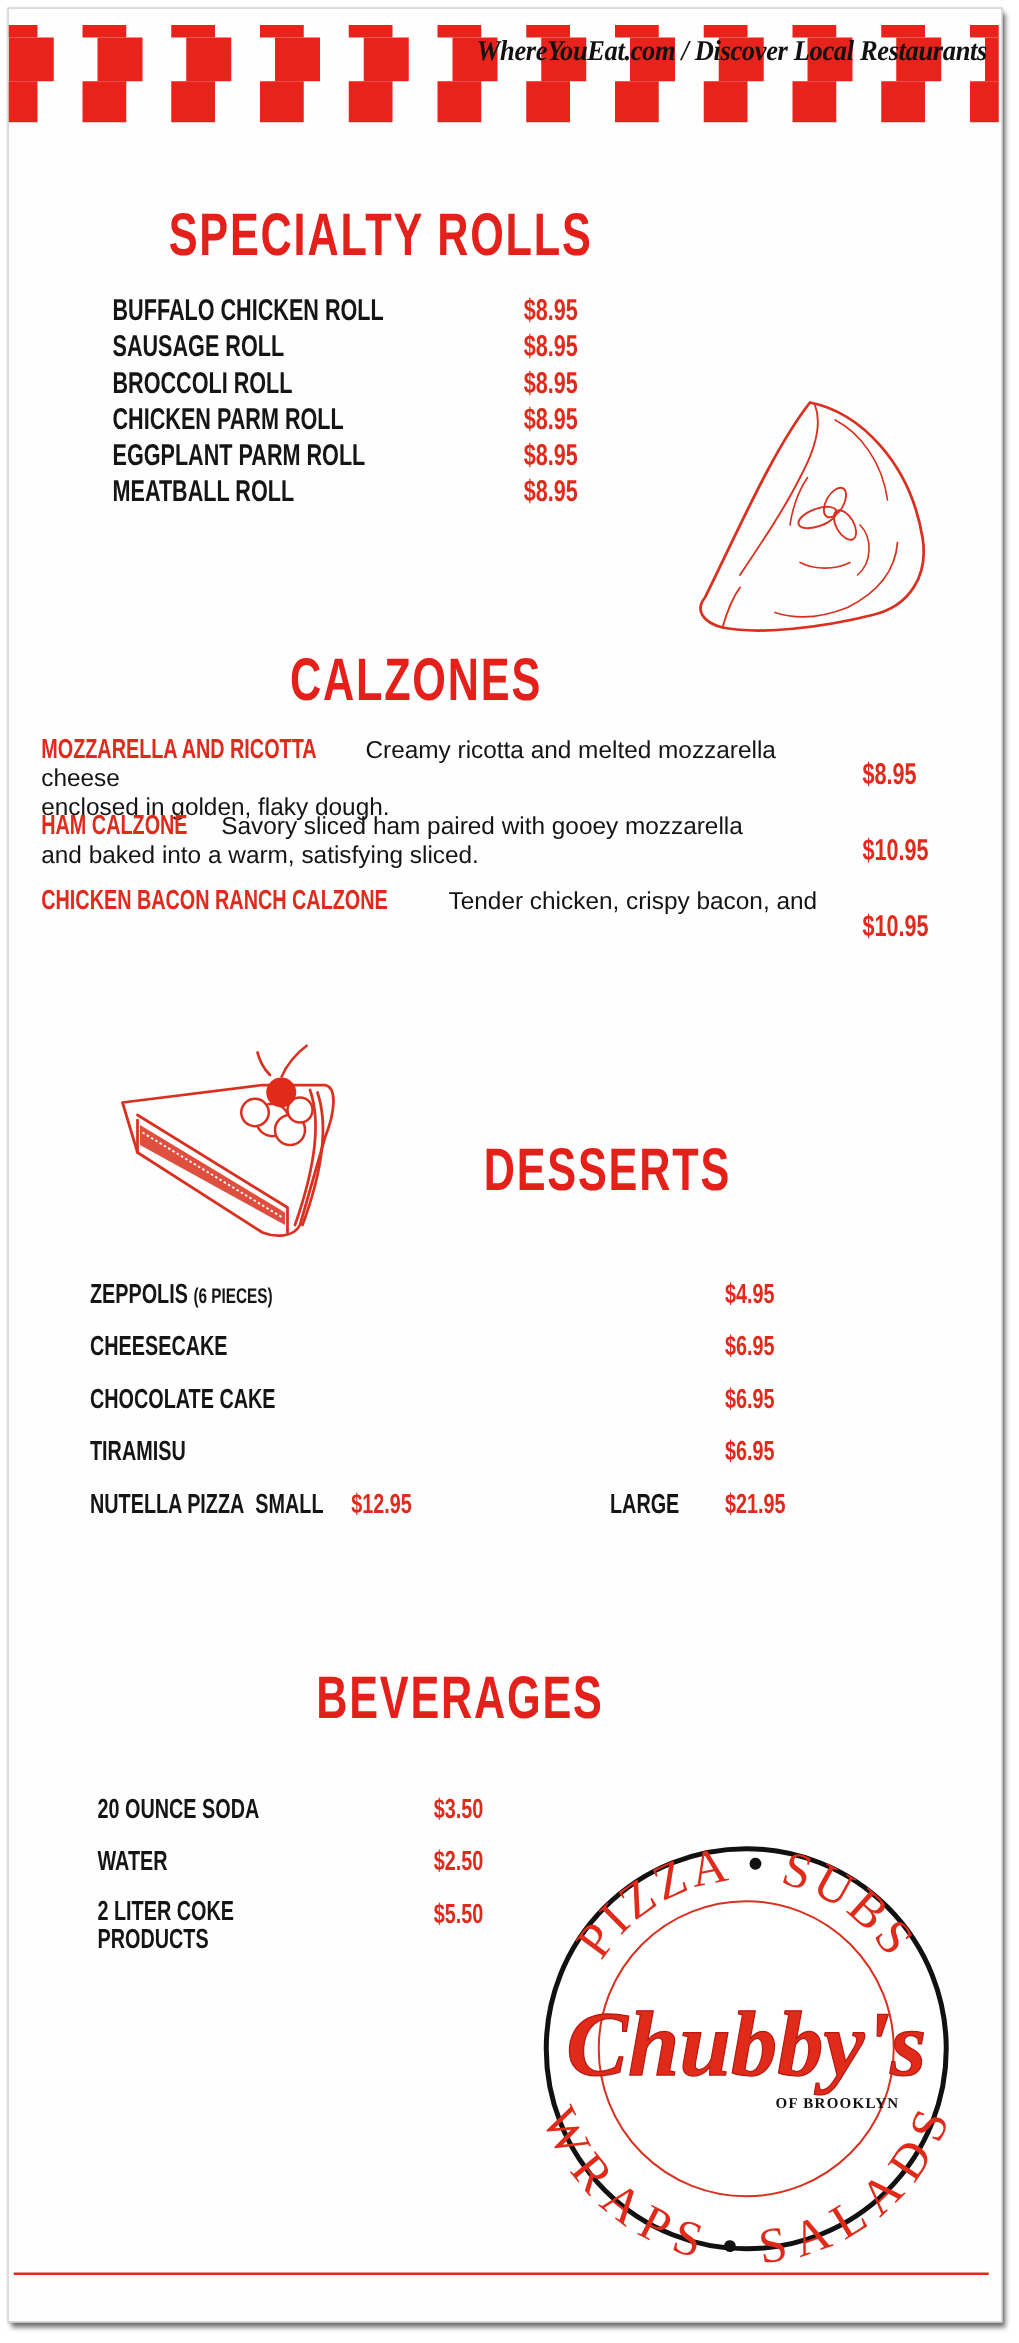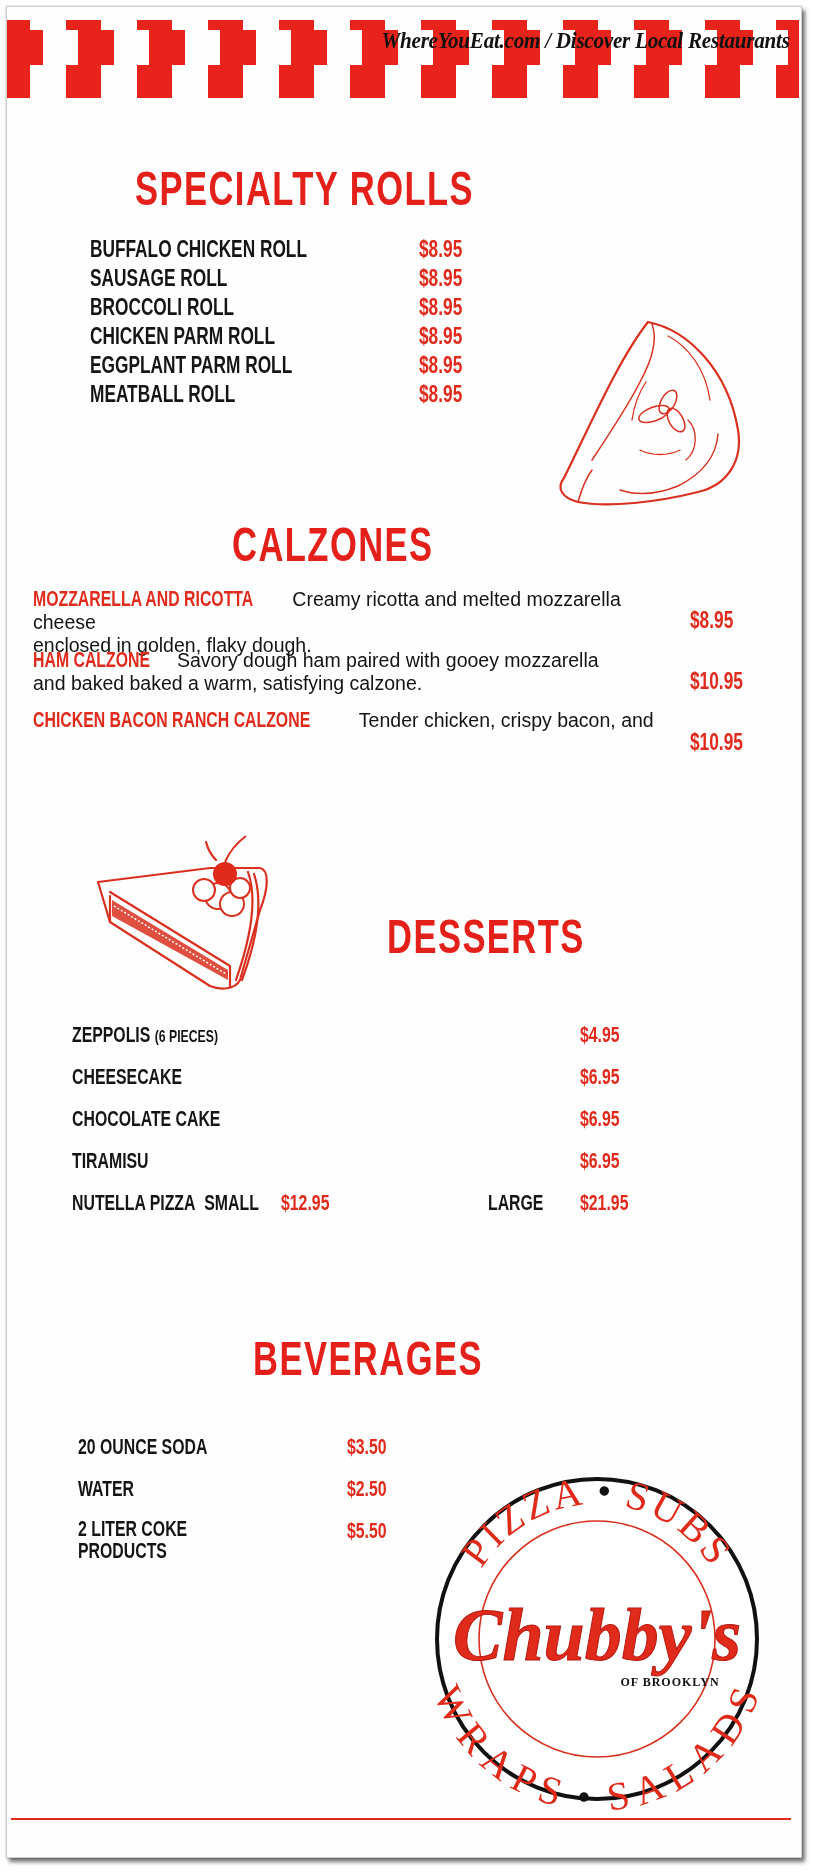--- a/index.html
+++ b/index.html
@@ -118,22 +118,22 @@
 
 <div class="cond section-title" style="left:232px;top:521px;">CALZONES</div>
 
 <div class="cz-item" style="top:587px;">
   <div><span class="cond cz-name">MOZZARELLA AND RICOTTA</span> <span>Creamy ricotta and melted mozzarella cheese</span></div>
   <div>enclosed in golden, flaky dough.</div>
 </div>
 <div class="cond cz-price" style="left:690px;top:607px;">$8.95</div>
 
 <div class="cz-item" style="top:648px;">
-  <div><span class="cond cz-name" style="margin-right:-24px;">HAM CALZONE</span> <span>Savory dough ham paired with gooey mozzarella</span></div>
-  <div>and baked baked a warm, satisfying calzone.</div>
+  <div><span class="cond cz-name" style="margin-right:-24px;">HAM CALZONE</span> <span>Savory sliced ham paired with gooey mozzarella</span></div>
+  <div>and baked into a warm, satisfying sliced.</div>
 </div>
 <div class="cond cz-price" style="left:690px;top:668px;">$10.95</div>
 
 <div class="cz-item" style="top:708px;">
   <div><span class="cond cz-name" style="margin-right:-70px;">CHICKEN BACON RANCH CALZONE</span> &nbsp;<span>Tender chicken, crispy bacon, and</span></div>
 </div>
 <div class="cond cz-price" style="left:690px;top:729px;">$10.95</div>
 
 <svg style="left:90px;top:830px;" width="190" height="175" viewBox="0 0 190 175">
   <g fill="none" stroke="#d9301f" stroke-width="2.2" stroke-linejoin="round" stroke-linecap="round">

